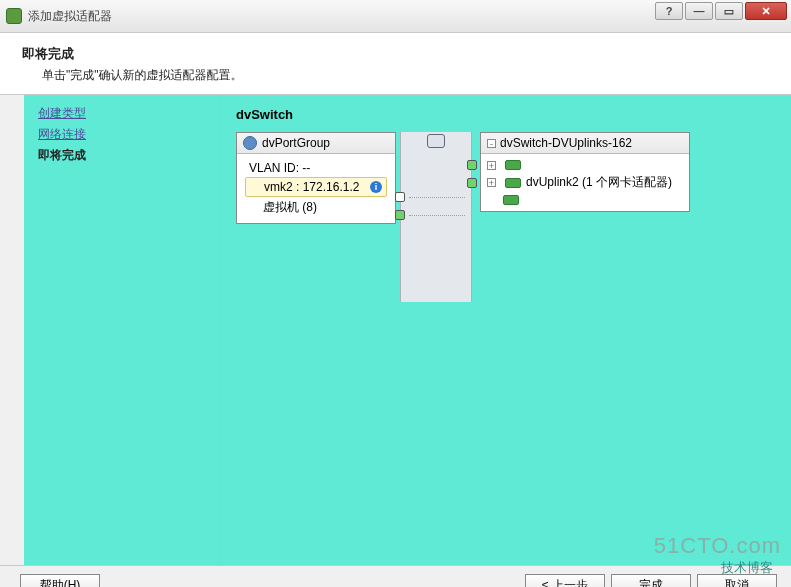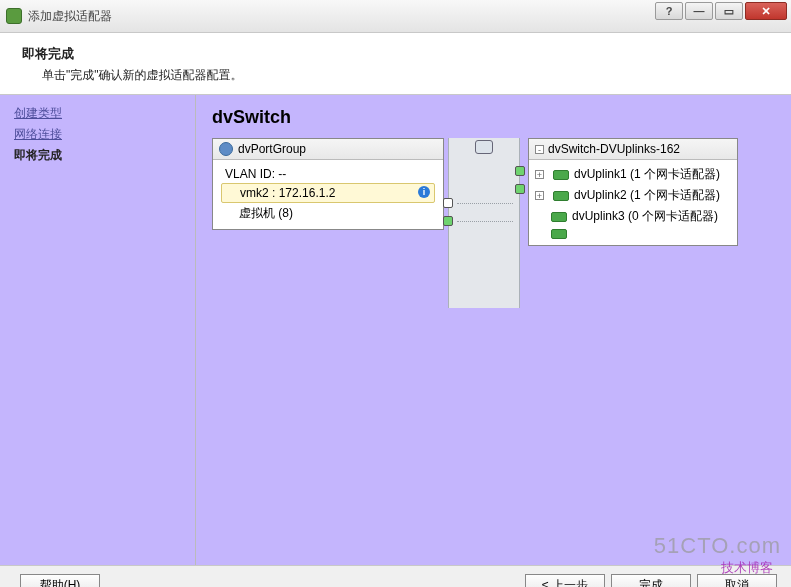--- a/index.html
+++ b/index.html
@@ -56,21 +56,22 @@
   .header-zone {
     background: #fff;
     padding: 12px 22px 10px 22px;
     border-bottom: 1px solid #c8c8c8;
   }
   .header-title { font-weight: bold; font-size: 13px; color:#222; }
   .header-sub { margin-top: 4px; margin-left: 20px; color:#222; }
   .body {
     display:flex;
     height: 470px;
-    background:#c4b5fd;
+    background:#5eead4;
+    margin-left:24px;
   }
   .nav-col {
     width: 196px;
     border-right: 1px solid #bbb;
     padding: 10px 14px;
   }
   .nav-link {
     color:#4d4d9a;
     text-decoration: underline;
     margin-bottom: 4px;
@@ -78,21 +79,21 @@
   }
   .nav-cur {
     font-weight:bold;
     color:#222;
     margin-top: 2px;
   }
   .main-col {
     flex:1;
     padding: 12px 16px;
   }
-  .main-title { font-weight:bold; font-size:18px; margin-bottom:10px; }
+  .main-title { font-weight:bold; font-size:13px; margin-bottom:10px; }
   .diagram {
     display:flex;
     align-items:flex-start;
     position:relative;
   }
   .panel {
     border:1px solid #888;
     background:#fff;
   }
   .panel-head {
@@ -100,32 +101,32 @@
     border-bottom:1px solid #bbb;
     padding:3px 6px;
     display:flex; align-items:center;
     font-weight:normal;
   }
   .globe-icon {
     width:14px;height:14px;border-radius:50%;
     background:#5e8cc6;border:1px solid #3b6a9c;
     margin-right:5px;
   }
-  .pg-panel { width:232px; }
+  .pg-panel { width:160px; }
   .pg-body { padding:5px 8px; }
   .pg-row { padding:2px 0 2px 4px; }
   .tree-toggle {
     display:inline-block;width:9px;height:9px;
     border:1px solid #888;color:#666;font-size:9px;line-height:8px;
     text-align:center;margin-right:4px;
     background:#fff;
   }
   .vmk-row {
     padding:2px 4px 2px 18px;
-    display:flex;justify-content:space-between;
+    display:flex;align-items:center;justify-content:space-between;
   }
   .vmk-row.sel {
     background:#fff9d6;
     border:1px solid #d9c76f;
     border-radius:2px;
   }
   .info-icon {
     width:12px;height:12px;border-radius:50%;
     background:#2b7ad8;color:#fff;font-size:9px;
     display:flex;align-items:center;justify-content:center;
@@ -188,21 +189,21 @@
     padding:0 10px;margin-left:6px;
   }
   .right-btns { display:flex; }
   .watermark {
     position:absolute;right:10px;bottom:28px;
     color:#999;font-size:22px;font-family:Arial;
     opacity:0.7;letter-spacing:1px;
   }
   .watermark2 {
     position:absolute;right:18px;bottom:10px;
-    color:#a21caf;font-size:13px;opacity:0.8;
+    color:#0f766e;font-size:13px;opacity:0.8;
   }
 </style>
 </head>
 <body>
 
 <div class="titlebar">
   <div class="app-icon"></div>
   <span class="title-text">添加虚拟适配器</span>
   <div class="win-controls">
     <div class="win-btn help">?</div>
@@ -261,31 +262,25 @@
 
       <div class="panel up-panel">
         <div class="up-head">
           <span class="tree-toggle">-</span>
           <span>dvSwitch-DVUplinks-162</span>
         </div>
         <div class="up-body">
           <div class="up-row">
             <span class="tree-toggle">+</span>
             <span class="nic-icon"></span>
-            <span>dvUplink1 (1 个网卡适配器)</span>
           </div>
           <div class="up-row">
             <span class="tree-toggle">+</span>
             <span class="nic-icon"></span>
             <span>dvUplink2 (1 个网卡适配器)</span>
-          </div>
-          <div class="up-row">
-            <span style="width:11px"></span>
-            <span class="nic-icon"></span>
-            <span>dvUplink3 (0 个网卡适配器)</span>
           </div>
           <div class="up-row">
             <span style="width:11px"></span>
             <span class="nic-icon"></span>
           </div>
         </div>
       </div>
 
     </div>
   </div>

